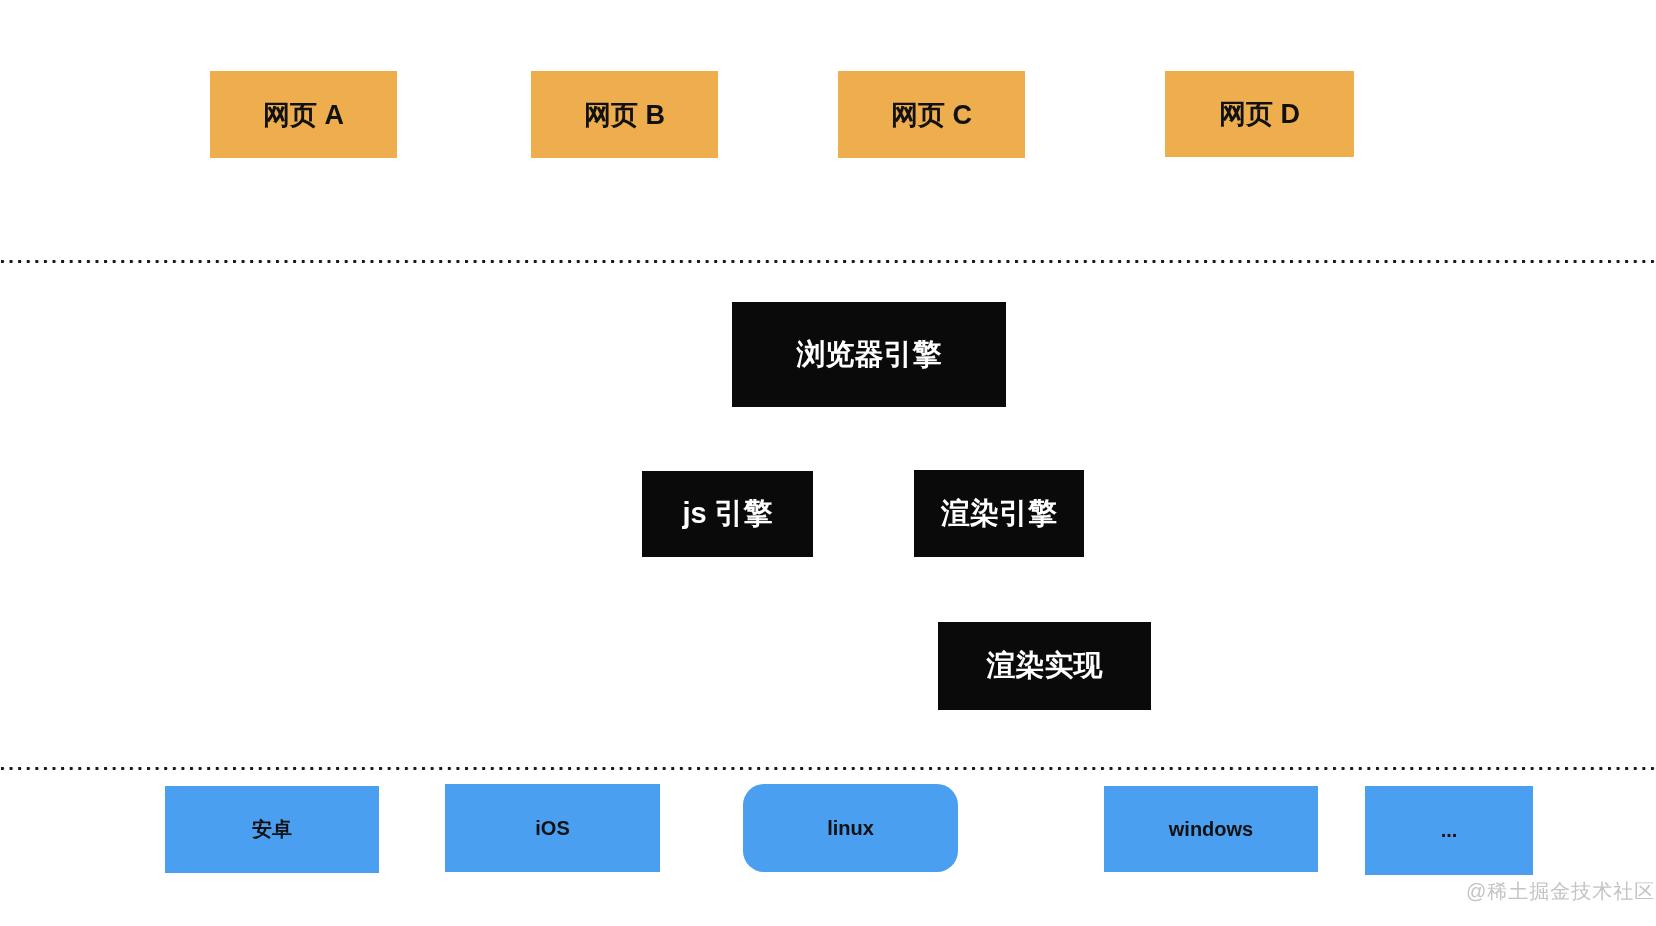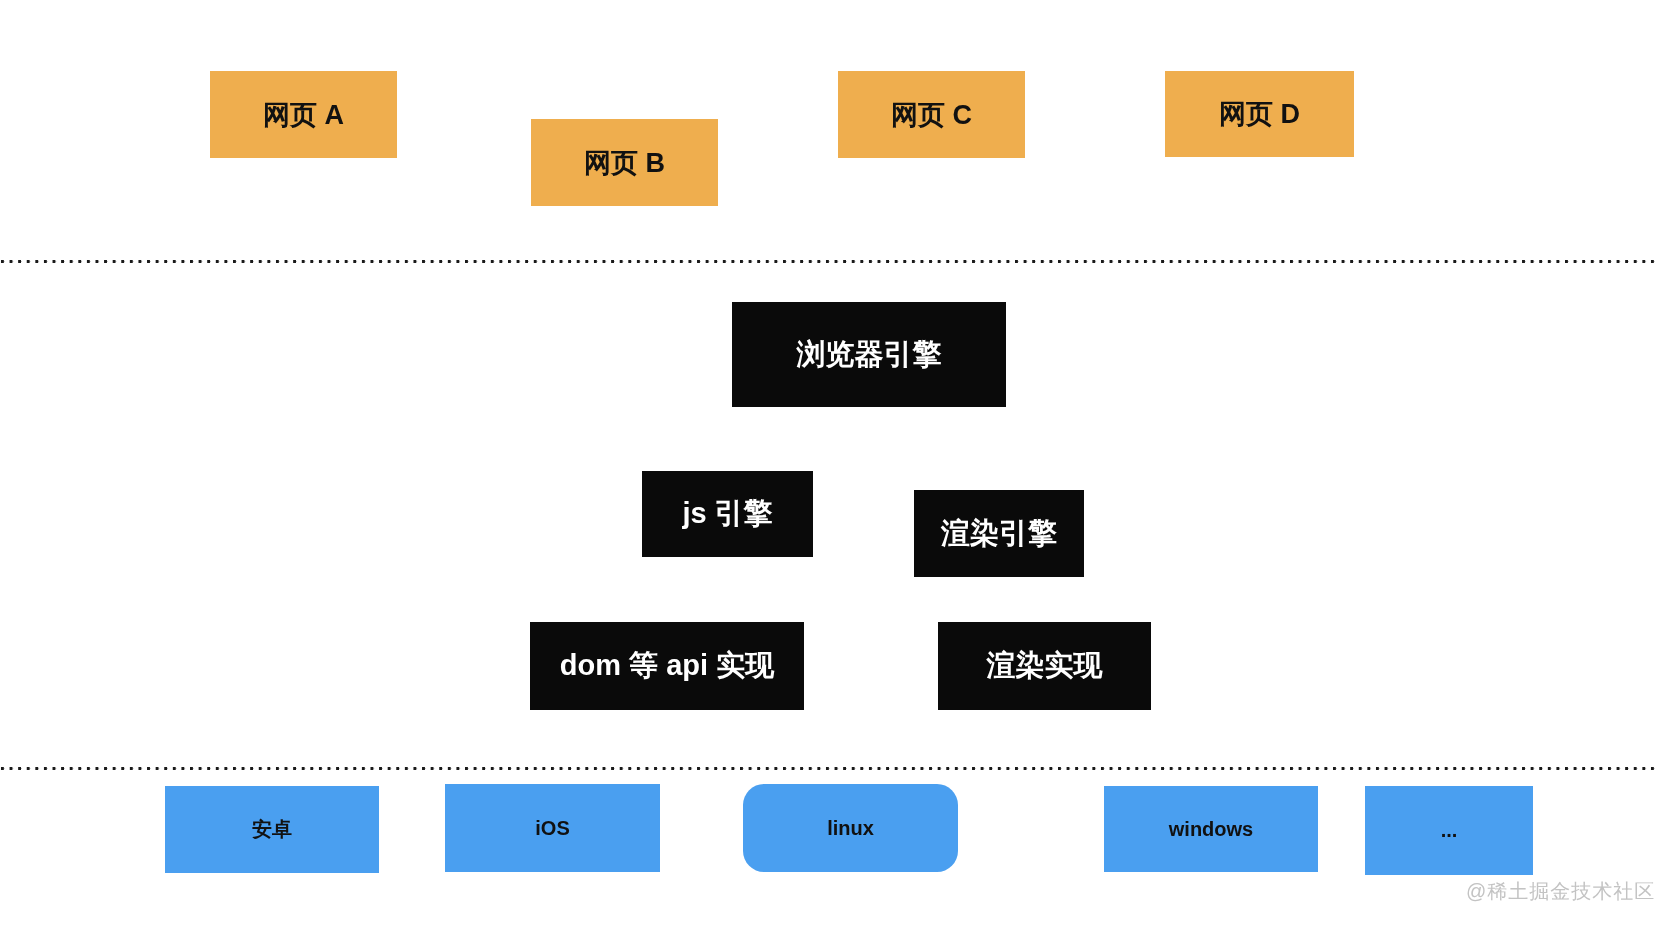--- a/index.html
+++ b/index.html
@@ -68,30 +68,29 @@
     letter-spacing: 1px;
     font-weight: normal;
   }
 </style>
 </head>
 <body>
 
 <div class="canvas">
 
   <div class="box web-box" style="left:210px; top:71px; width:187px; height:87px;">网页 A</div>
-  <div class="box web-box" style="left:531px; top:71px; width:187px; height:87px;margin-top:48px;">网页 B</div>
+  <div class="box web-box" style="left:531px; top:71px; width:187px; height:87px;">网页 B</div>
   <div class="box web-box" style="left:838px; top:71px; width:187px; height:87px;">网页 C</div>
   <div class="box web-box" style="left:1165px; top:71px; width:189px; height:86px;">网页 D</div>
 
   <div class="divider" style="top:259px;"></div>
 
   <div class="box engine-box" style="left:642px; top:471px; width:171px; height:86px;">js 引擎</div>
   <div class="box engine-box" style="left:732px; top:302px; width:274px; height:105px;">浏览器引擎</div>
-  <div class="box engine-box" style="left:914px; top:470px; width:170px; height:87px;margin-top:20px;">渲染引擎</div>
-  <div class="box engine-box" style="left:530px; top:622px; width:274px; height:88px;">dom 等 api 实现</div>
+  <div class="box engine-box" style="left:914px; top:470px; width:170px; height:87px;">渲染引擎</div>
   <div class="box engine-box" style="left:938px; top:622px; width:213px; height:88px;">渲染实现</div>
 
   <div class="divider" style="top:766px;"></div>
 
   <div class="box platform-box" style="left:165px; top:786px; width:214px; height:87px;">安卓</div>
   <div class="box platform-box" style="left:445px; top:784px; width:215px; height:88px;">iOS</div>
   <div class="box platform-box" style="left:743px; top:784px; width:215px; height:88px;border-radius:21px;">linux</div>
   <div class="box platform-box" style="left:1068px; top:786px; width:214px; height:86px;margin-left:36px;">windows</div>
   <div class="box platform-box" style="left:1365px; top:786px; width:168px; height:89px;">...</div>
 

